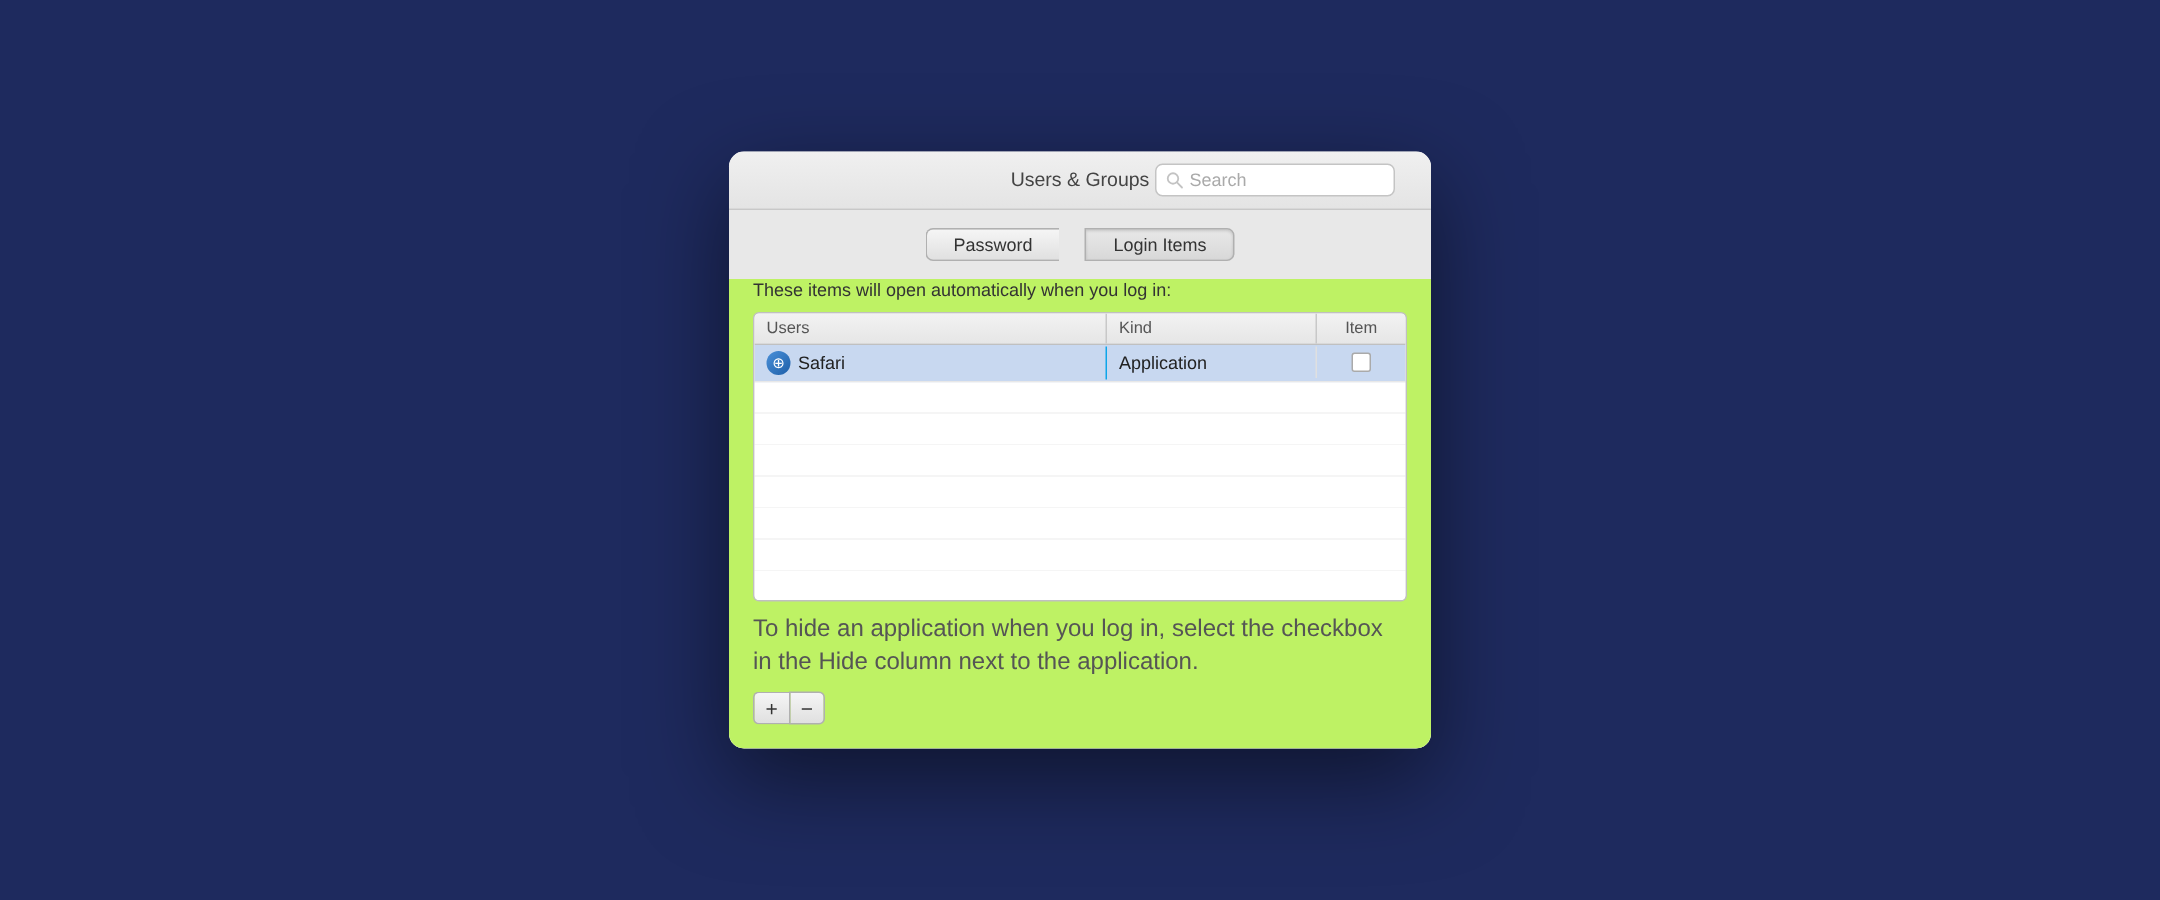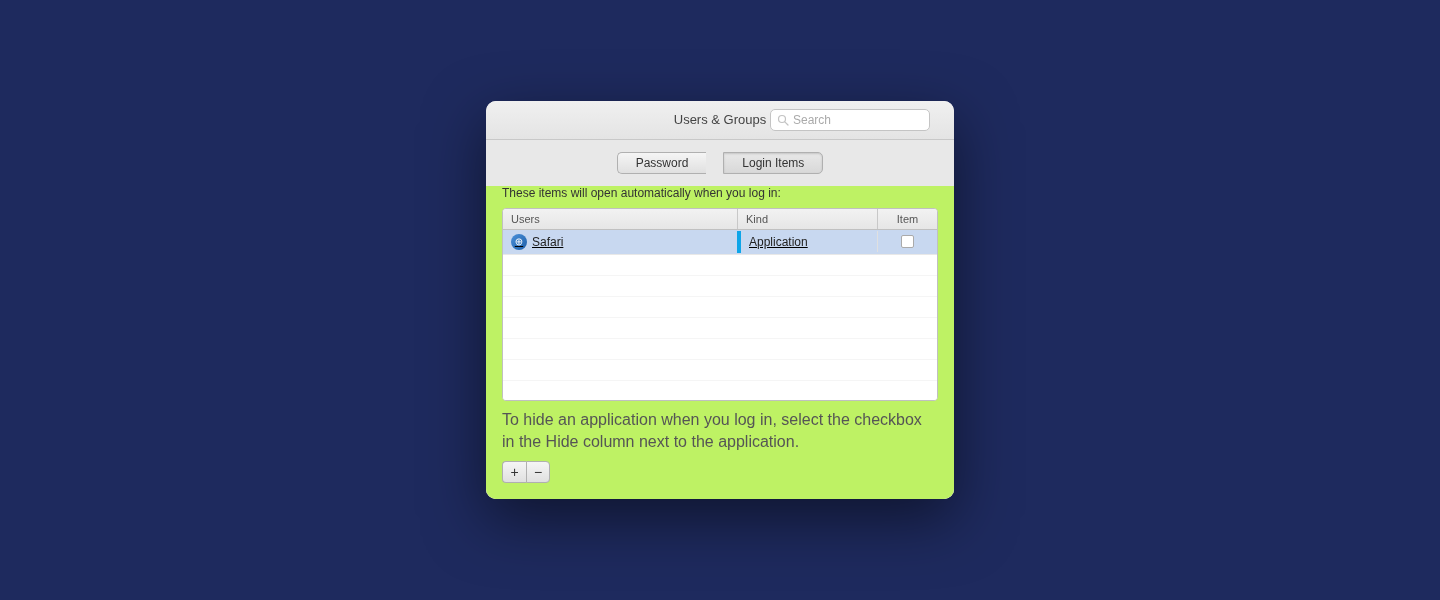--- a/index.html
+++ b/index.html
@@ -141,37 +141,36 @@
 
     .table-header-cell.item-col { flex: 1; }
     .table-header-cell.kind-col { width: 140px; border-left: 1px solid #c8c8c8; margin-left: 32px; }
     .table-header-cell.hide-col { width: 60px; border-left: 1px solid #c8c8c8; text-align: center; }
 
     .table-row {
       display: flex;
       border-bottom: 1px solid #e8e8e8;
       align-items: center;
       background: #dce7f5;
-      text-decoration: underline;
     }
 
     .table-row.selected {
       background: #c8d8f0;
     }
 
     .table-cell {
       font-size: 12px;
       color: #222;
       padding: 4px 8px;
       display: flex;
       align-items: center;
     }
 
     .table-cell.item-col { flex: 1; }
-    .table-cell.kind-col { width: 140px; border-left: 4px solid #0ea5e9; }
+    .table-cell.kind-col { width: 140px; border-left: 1px solid #0ea5e9; }
     .table-cell.hide-col { width: 60px; border-left: 1px solid #e0e0e0; justify-content: center; }
 
     .safari-icon {
       width: 16px;
       height: 16px;
       border-radius: 50%;
       background: linear-gradient(135deg, #4a90d9, #1e5fa8);
       margin-right: 5px;
       display: inline-flex;
       align-items: center;

